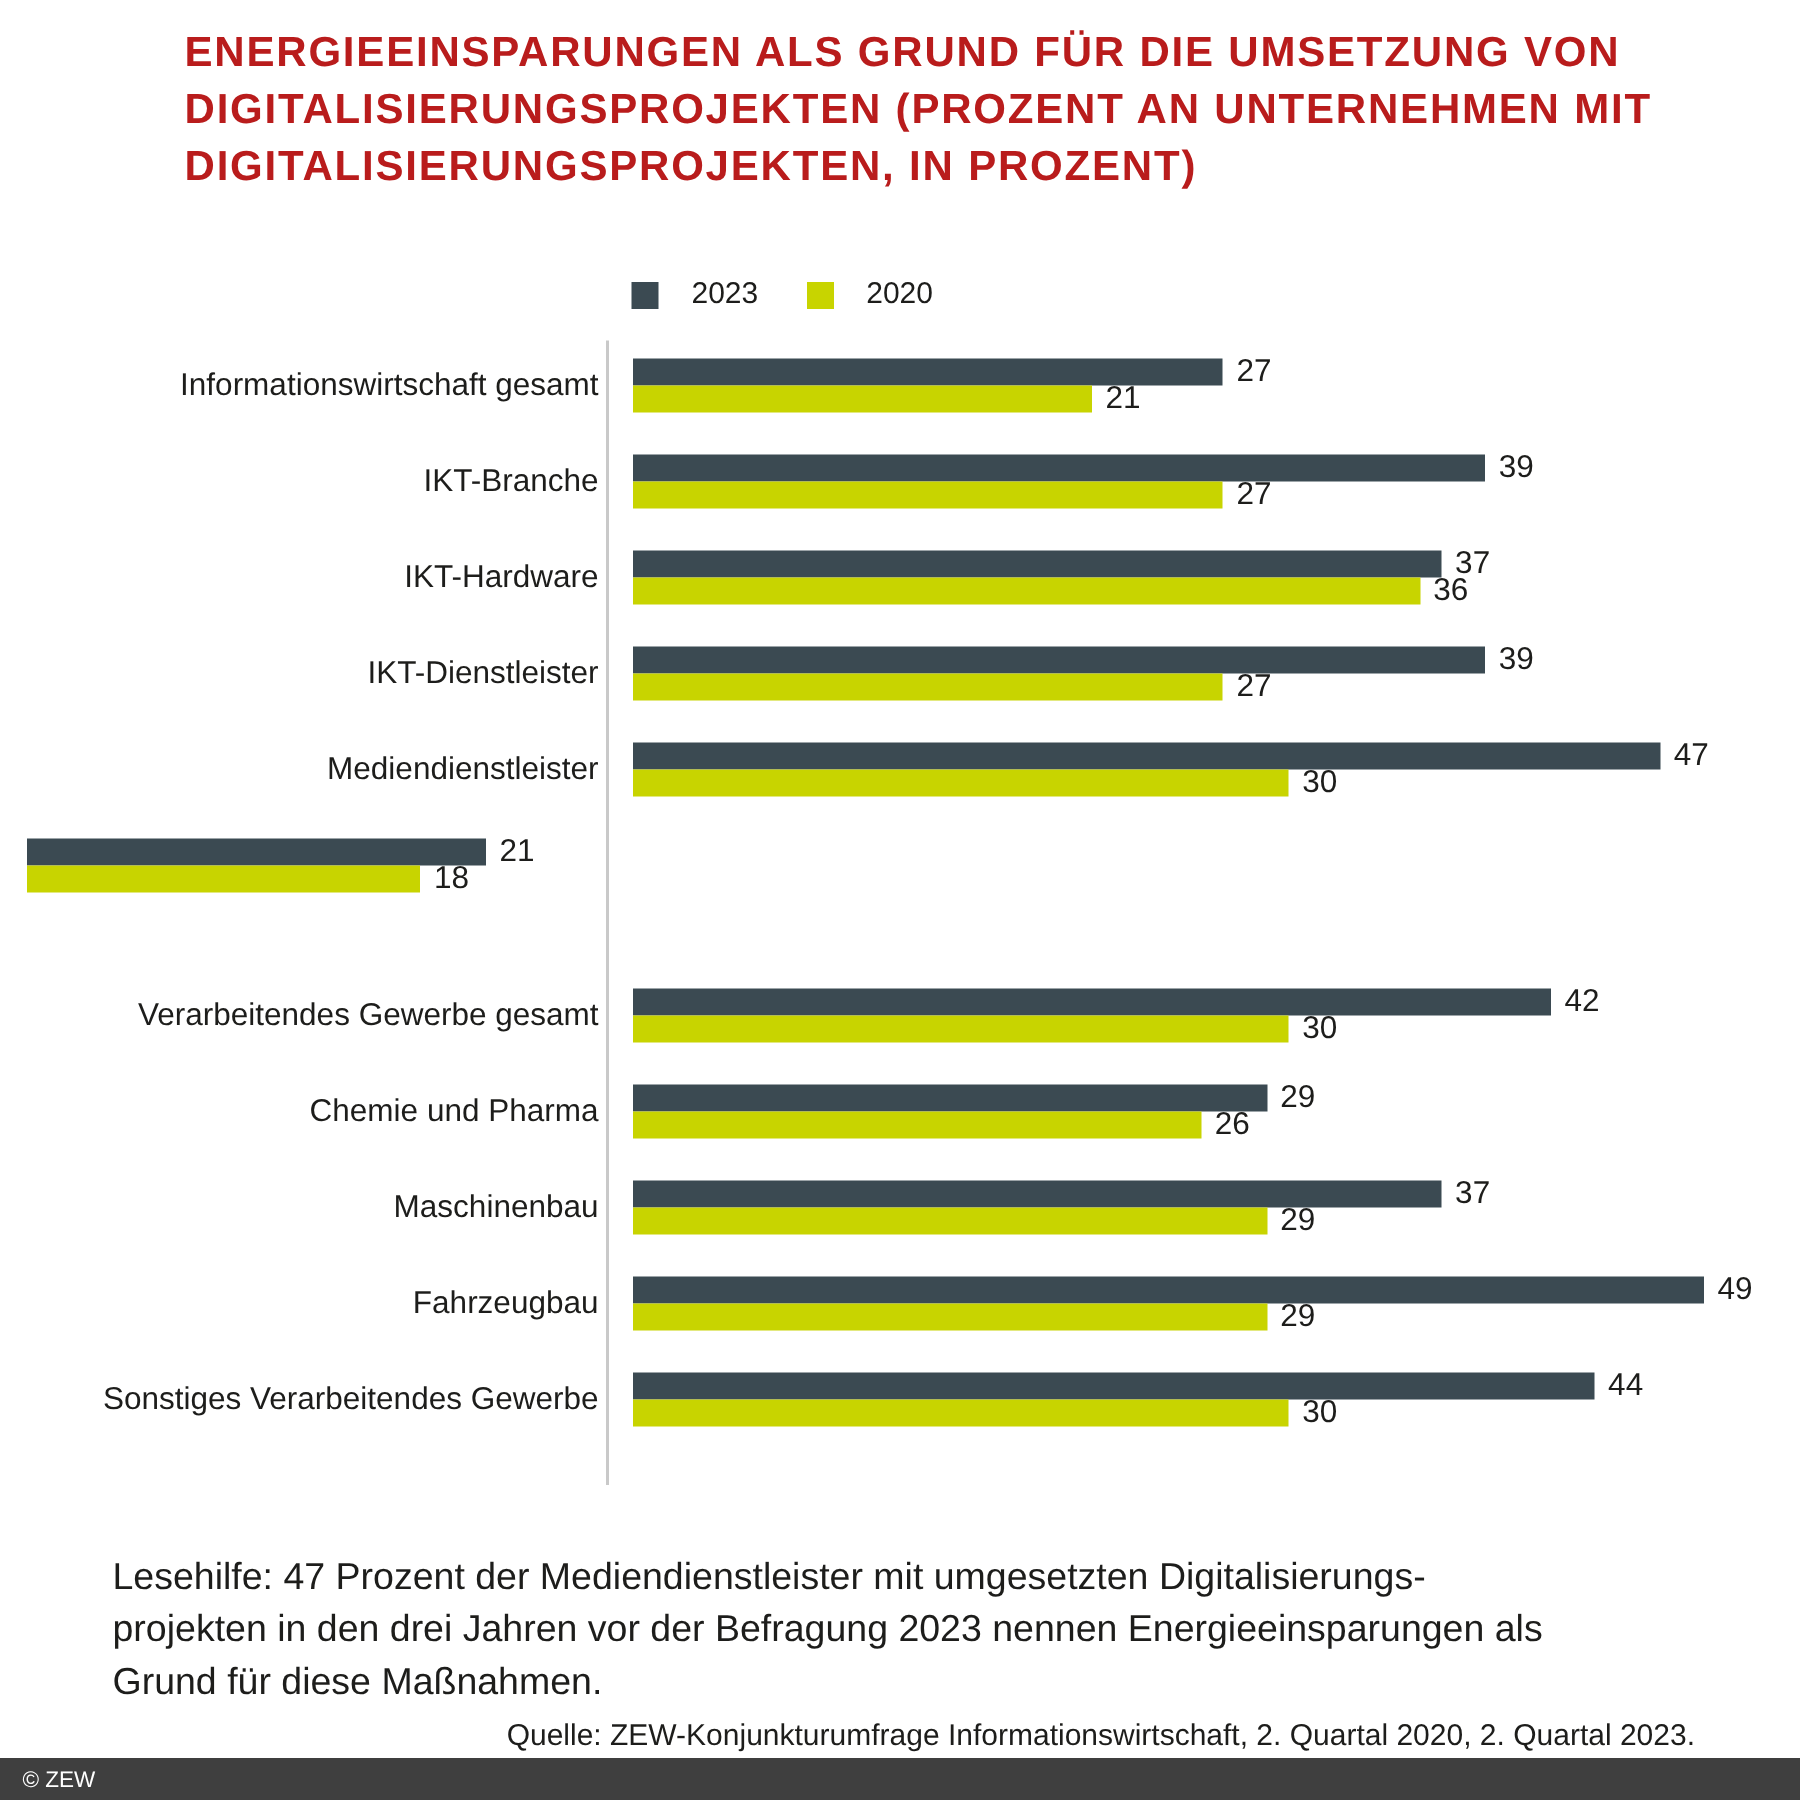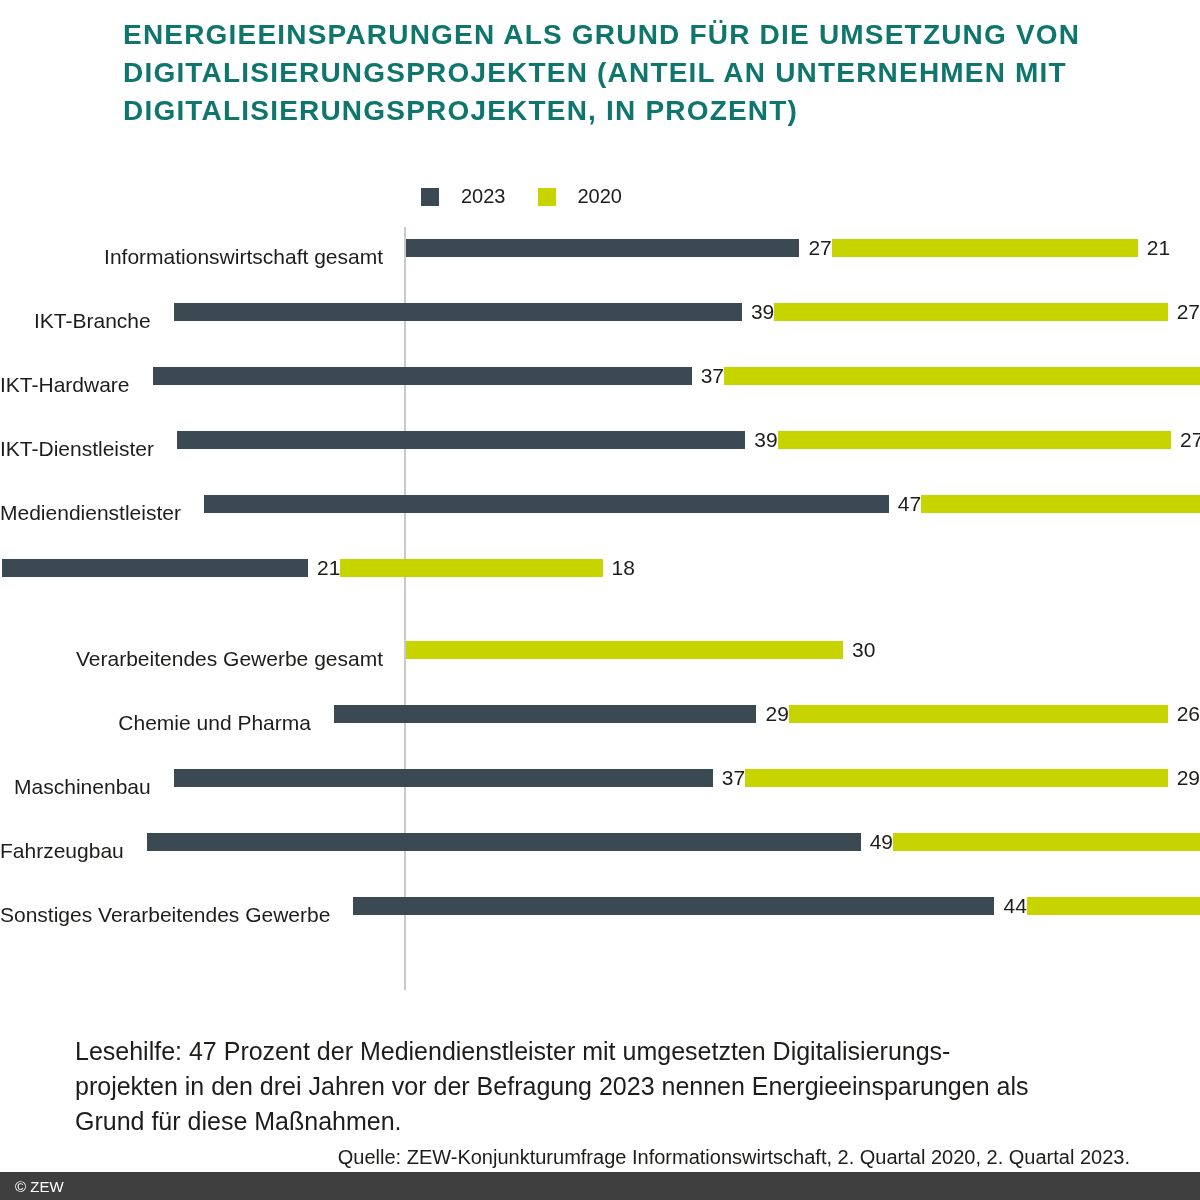--- a/index.html
+++ b/index.html
@@ -8,21 +8,21 @@
     position: relative;
     font-family: "Liberation Sans", sans-serif;
     color: #1d1d1b;
     overflow: hidden;
   }
 
   .title {
     position: absolute;
     left: 123px;
     top: 16px;
-    color: #0f766e;
+    color: #b91c1c;
     font-weight: bold;
     font-size: 28px;
     line-height: 38px;
     letter-spacing: 1.2px;
   }
   .title div { white-space: nowrap; }
 
   .legend {
     position: absolute;
     left: 421px;
@@ -42,31 +42,31 @@
     height: 763px;
     background: #c9c9c9;
   }
 
   .chart {
     position: absolute;
     left: 0;
     top: 239px;
     width: 1200px;
   }
-  .row { display: flex; margin-bottom: 28px; }
+  .row { display: flex; margin-bottom: 28px; padding-left: 16px; }
   .row.group-start { margin-top: 64px; }
   .cat-label {
     width: 404px;
     padding-right: 21px;
     text-align: right;
     font-size: 21px;
     line-height: 36px;
     white-space: nowrap;
   }
-  .bars { display: flex; margin-left: 2px; }
+  .bars { display: flex; flex-direction: column; margin-left: 2px; }
   .bar-line { display: flex; align-items: center; height: 18px; }
   .bar { height: 18px; flex-shrink: 0; }
   .val { margin-left: 9px; font-size: 21px; line-height: 18px; }
 
   .lesehilfe {
     position: absolute;
     left: 75px;
     top: 1034px;
     font-size: 25px;
     line-height: 35px;
@@ -89,21 +89,21 @@
     display: flex;
     align-items: center;
     padding-left: 15px;
   }
 </style>
 </head>
 <body>
 
 <div class="title">
   <div>ENERGIEEINSPARUNGEN ALS GRUND FÜR DIE UMSETZUNG VON</div>
-  <div>DIGITALISIERUNGSPROJEKTEN (ANTEIL AN UNTERNEHMEN MIT</div>
+  <div>DIGITALISIERUNGSPROJEKTEN (PROZENT AN UNTERNEHMEN MIT</div>
   <div>DIGITALISIERUNGSPROJEKTEN, IN PROZENT)</div>
 </div>
 
 <div class="legend">
   <div class="legend-item">
     <span class="swatch" style="background: rgb(59, 74, 82);"></span>
     <span>2023</span>
   </div>
   <div class="legend-item">
     <span class="swatch" style="background: rgb(200, 212, 0);"></span>
@@ -188,20 +188,24 @@
         <div class="bar-line">
           <div class="bar" style="width: 262.26px; background: rgb(200, 212, 0);"></div>
           <span class="val">18</span>
         </div>
       </div>
     </div>
     <div class="row group-start">
       <div class="cat-label">Verarbeitendes Gewerbe gesamt</div>
       <div class="bars">
         <div class="bar-line">
+          <div class="bar" style="width: 611.94px; background: rgb(59, 74, 82);"></div>
+          <span class="val">42</span>
+        </div>
+        <div class="bar-line">
           <div class="bar" style="width: 437.1px; background: rgb(200, 212, 0);"></div>
           <span class="val">30</span>
         </div>
       </div>
     </div>
     <div class="row">
       <div class="cat-label">Chemie und Pharma</div>
       <div class="bars">
         <div class="bar-line">
           <div class="bar" style="width: 422.53px; background: rgb(59, 74, 82);"></div>

